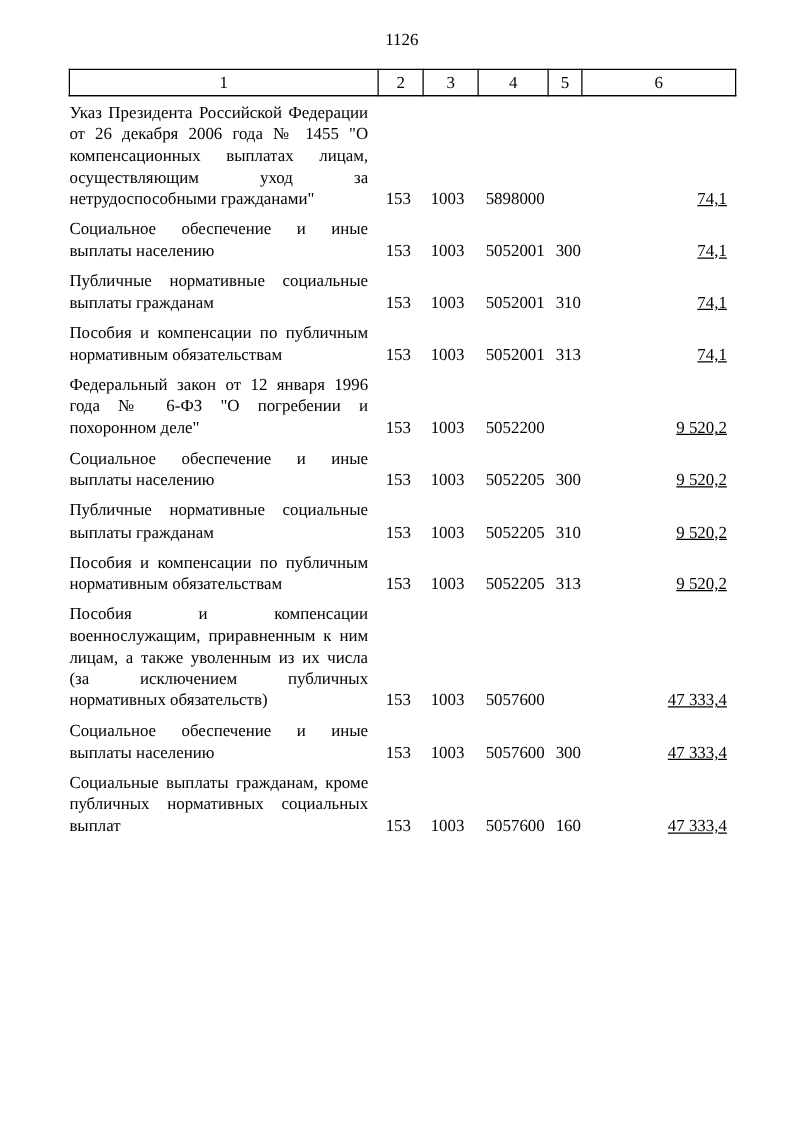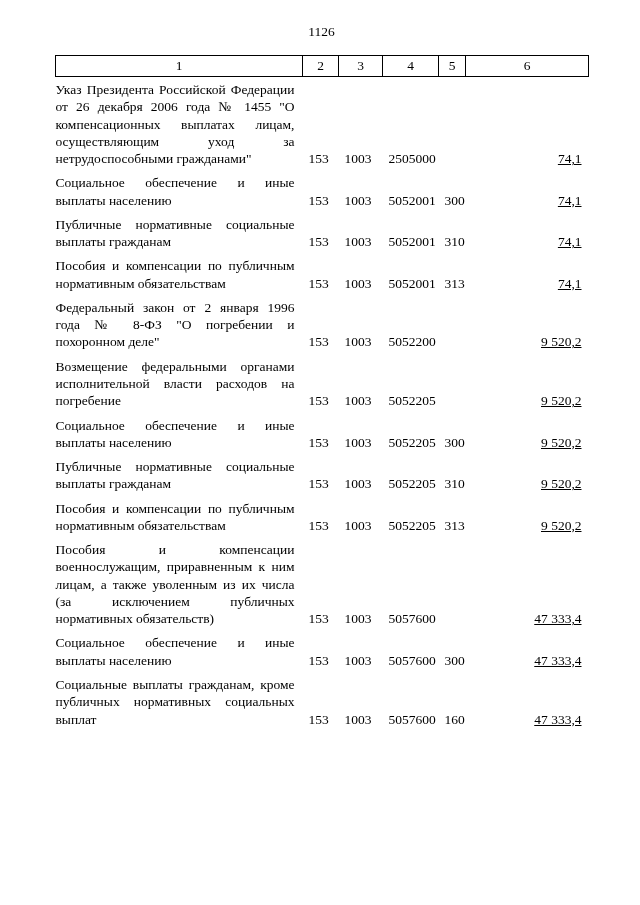--- a/index.html
+++ b/index.html
@@ -84,21 +84,21 @@
         <th>4</th>
         <th>5</th>
         <th>6</th>
       </tr>
     </thead>
     <tbody>
         <tr>
           <td class="c-name">Указ Президента Российской Федерации от 26 декабря 2006 года № 1455 "О компенсационных выплатах лицам, осуществляющим уход за нетрудоспособными гражданами"</td>
           <td class="c-num">153</td>
           <td class="c-num">1003</td>
-          <td class="c-num">2505000</td>
+          <td class="c-num">5898000</td>
           <td class="c-num"></td>
           <td class="c-amount">74,1</td>
         </tr>
         <tr>
           <td class="c-name">Социальное обеспечение и иные выплаты населению</td>
           <td class="c-num">153</td>
           <td class="c-num">1003</td>
           <td class="c-num">5052001</td>
           <td class="c-num">300</td>
           <td class="c-amount">74,1</td>
@@ -113,32 +113,24 @@
         </tr>
         <tr>
           <td class="c-name">Пособия и компенсации по публичным нормативным обязательствам</td>
           <td class="c-num">153</td>
           <td class="c-num">1003</td>
           <td class="c-num">5052001</td>
           <td class="c-num">313</td>
           <td class="c-amount">74,1</td>
         </tr>
         <tr>
-          <td class="c-name">Федеральный закон от 2 января 1996 года № 8-ФЗ "О погребении и похоронном деле"</td>
+          <td class="c-name">Федеральный закон от 12 января 1996 года № 6-ФЗ "О погребении и похоронном деле"</td>
           <td class="c-num">153</td>
           <td class="c-num">1003</td>
           <td class="c-num">5052200</td>
-          <td class="c-num"></td>
-          <td class="c-amount">9 520,2</td>
-        </tr>
-        <tr>
-          <td class="c-name">Возмещение федеральными органами исполнительной власти расходов на погребение</td>
-          <td class="c-num">153</td>
-          <td class="c-num">1003</td>
-          <td class="c-num">5052205</td>
           <td class="c-num"></td>
           <td class="c-amount">9 520,2</td>
         </tr>
         <tr>
           <td class="c-name">Социальное обеспечение и иные выплаты населению</td>
           <td class="c-num">153</td>
           <td class="c-num">1003</td>
           <td class="c-num">5052205</td>
           <td class="c-num">300</td>
           <td class="c-amount">9 520,2</td>

